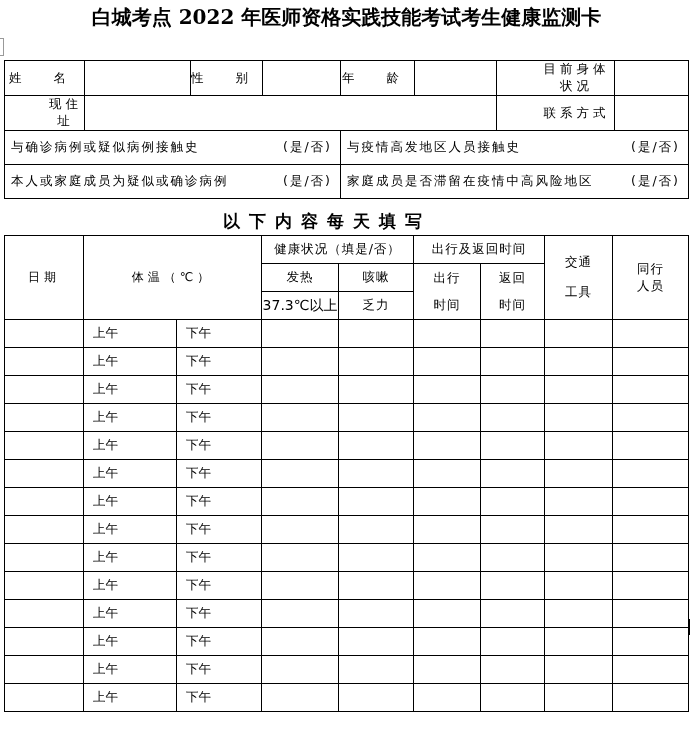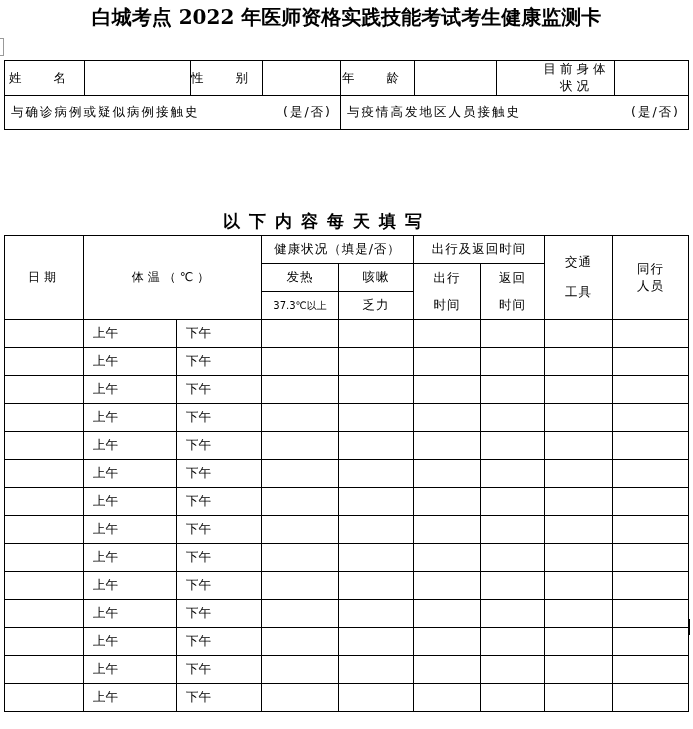--- a/index.html
+++ b/index.html
@@ -46,22 +46,32 @@
     <td class="c wide">姓  名</td>
     <td></td>
     <td class="c wide">性  别</td>
     <td></td>
     <td class="c wide">年  龄</td>
     <td></td>
     <td class="c sp" colspan="2">目前身体状况</td>
     <td></td>
   </tr>
   <tr>
+    <td class="c sp">现住址</td>
+    <td colspan="5"></td>
+    <td class="c sp" colspan="2">联系方式</td>
+    <td></td>
+  </tr>
+  <tr>
     <td class="q" colspan="4"><span>与确诊病例或疑似病例接触史</span><span class="yn">(是/否)</span></td>
     <td class="q" colspan="5"><span>与疫情高发地区人员接触史</span><span class="yn">(是/否)</span></td>
+  </tr>
+  <tr>
+    <td class="q" colspan="4"><span>本人或家庭成员为疑似或确诊病例</span><span class="yn">(是/否)</span></td>
+    <td class="q" colspan="5"><span>家庭成员是否滞留在疫情中高风险地区</span><span class="yn">(是/否)</span></td>
   </tr>
 </tbody>
   </table>
 
 <div class="sub">以下内容每天填写</div>
 
 <table id="daily">
   <colgroup>
     <col style="width:79px">
       <col style="width:93px">
@@ -94,21 +104,21 @@
     <td class="c hdr" rowspan="2">
           <div>出行</div>
           <div style="margin-top:10px">时间</div>
         </td>
     <td class="c hdr" rowspan="2">
           <div>返回</div>
           <div style="margin-top:10px">时间</div>
         </td>
   </tr>
   <tr>
-    <td class="c" style="font-size:10px">37.3℃以上</td>
+    <td class="c" style="font-size:14px">37.3℃以上</td>
     <td class="c hdr">乏力</td>
   </tr>
   </tbody>
     <tbody id="rows">
       <tr>
         <td></td>
         <td class="ampm">上午</td>
         <td class="ampm">下午</td>
         <td></td>
         <td></td>

